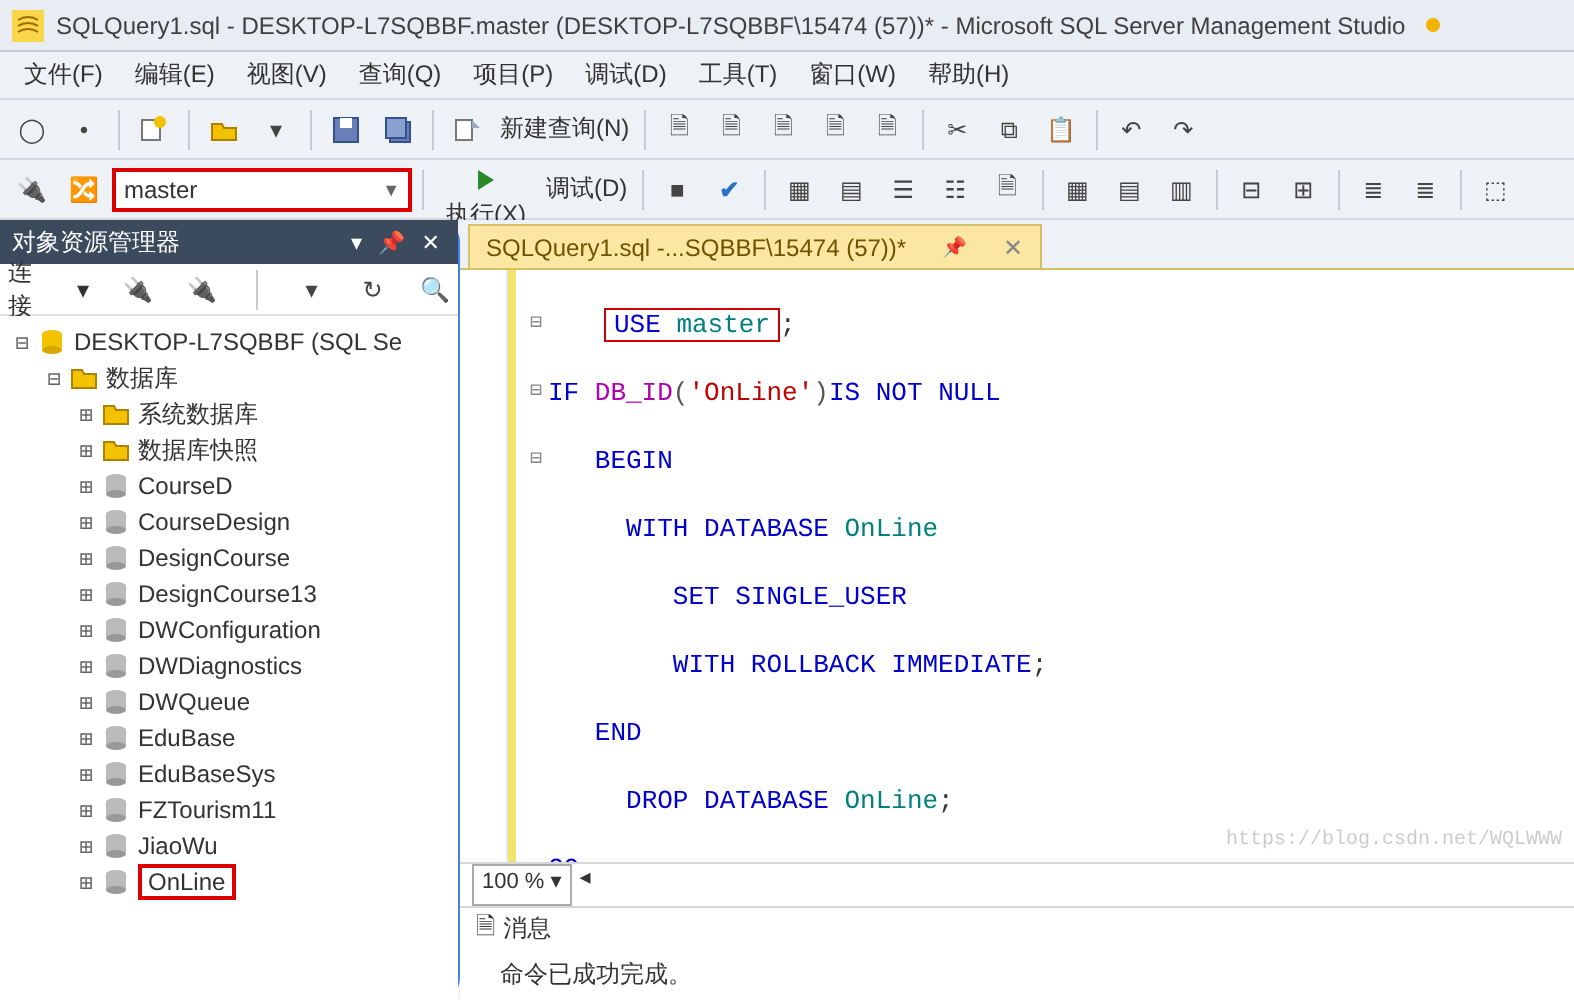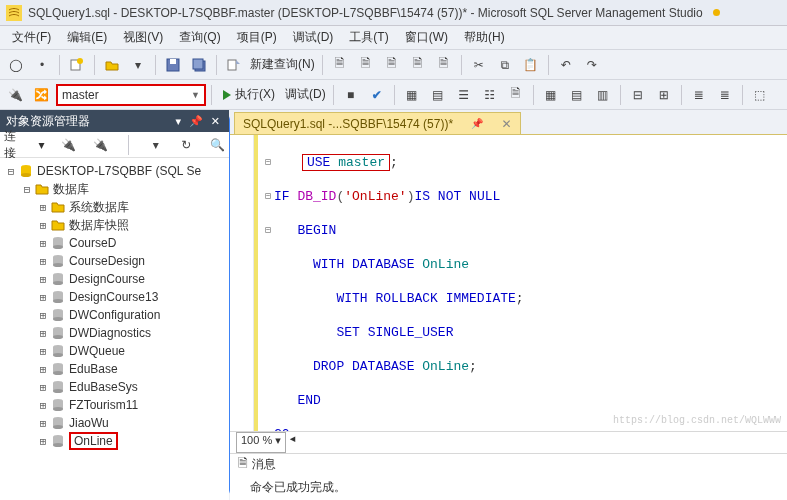--- a/index.html
+++ b/index.html
@@ -16,21 +16,21 @@
 .menubar .menu-item { padding: 3px 8px; cursor: default; }
 
 
 .toolbar { display: flex; align-items: center; height: 30px; padding: 2px 4px; background: #eef1f6; border-bottom: 1px solid #d4d7de; gap: 2px; }
 .tb-btn { width: 24px; height: 24px; display: flex; align-items: center; justify-content: center; font-size: 12px; color: #444; cursor: pointer; border-radius: 2px; }
 .tb-btn svg { width: 14px; height: 14px; }
 .tb-sep { width: 1px; height: 20px; background: #c8c8d0; margin: 0 3px; }
 .tb-label { font-size: 12px; color: #333; padding: 0 2px; }
 .db-select { width: 150px; height: 22px; border: 1px solid #a8a8b0; background: #fff; display: flex; align-items: center; justify-content: space-between; padding: 0 4px; font-size: 12px; border: 2px solid #d00; }
 .db-select .chev { font-size: 9px; color: #666; }
-.exec-btn { display: flex; align-items: center; gap: 4px; padding: 2px 6px; height: 24px; cursor: pointer; }
+.exec-btn { display: flex; align-items: center; gap: 4px; padding: 2px 6px; height: 24px; cursor: pointer; flex-direction: column; }
 .play-icon { width: 0; height: 0; border-left: 8px solid #2a8a2a; border-top: 5px solid transparent; border-bottom: 5px solid transparent; }
 .check-icon { color: #2a72c4; font-weight: bold; }
 
 
 .main { display: flex; height: calc(500px - 26px - 24px - 30px - 30px); }
 
 
 .oe { width: 230px; background: #8b5cf6; border-right: 1px solid #3b82f6; display: flex; flex-direction: column; border-radius: 11px; }
 .oe-header { background: #3b4a5c; color: #fff; height: 22px; display: flex; align-items: center; justify-content: space-between; padding: 0 6px; font-size: 12px; }
 .oe-header-btns { display: flex; gap: 2px; }
@@ -394,24 +394,24 @@
       </div>
     </div>
 
     <div class="code-wrap">
       <div class="gutter"></div>
       <div class="code">
 <div class="row"><span class="fold">⊟</span><span class="ln"><span class="anno-red"><span class="kw">USE</span><span class="txt"> master</span></span>;</span></div>
 <div class="row"><span class="fold">⊟</span><span class="ln"><span class="kw">IF </span><span class="fn">DB_ID</span><span class="op">(</span><span class="str">'OnLine'</span><span class="op">)</span><span class="kw">IS NOT NULL</span></span></div>
 <div class="row"><span class="fold">⊟</span><span class="ln">   <span class="kw">BEGIN</span></span></div>
 <div class="row"><span class="fold"> </span><span class="ln">     <span class="kw">WITH DATABASE </span><span class="txt">OnLine</span></span></div>
+<div class="row"><span class="fold"> </span><span class="ln">        <span class="kw">SET SINGLE_USER</span></span></div>
 <div class="row"><span class="fold"> </span><span class="ln">        <span class="kw">WITH ROLLBACK IMMEDIATE</span>;</span></div>
-<div class="row"><span class="fold"> </span><span class="ln">        <span class="kw">SET SINGLE_USER</span></span></div>
+<div class="row"><span class="fold"> </span><span class="ln">   <span class="kw">END</span></span></div>
 <div class="row"><span class="fold"> </span><span class="ln">     <span class="kw">DROP DATABASE </span><span class="txt">OnLine</span>;</span></div>
-<div class="row"><span class="fold"> </span><span class="ln">   <span class="kw">END</span></span></div>
 <div class="row"><span class="fold"> </span><span class="ln"><span class="kw">GO</span></span></div>
 
 
 
 
 
 
 
         <span class="watermark">https://blog.csdn.net/WQLWWW</span>
       </div>

